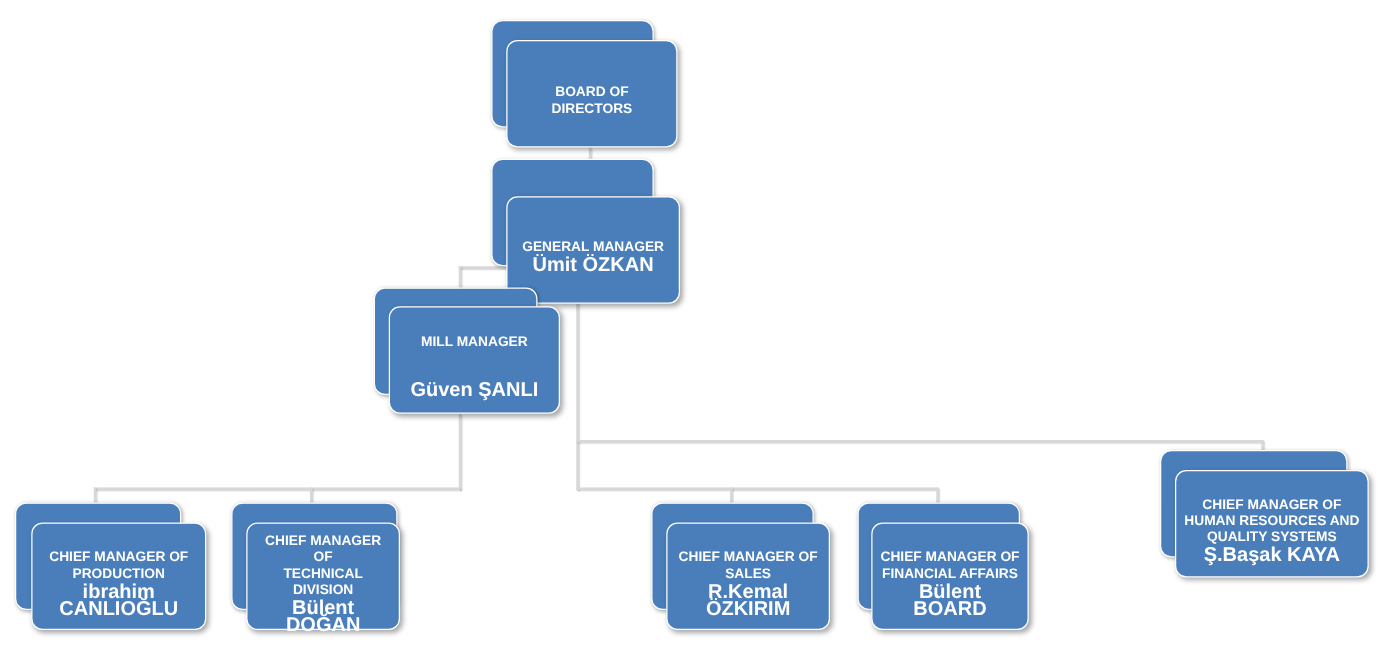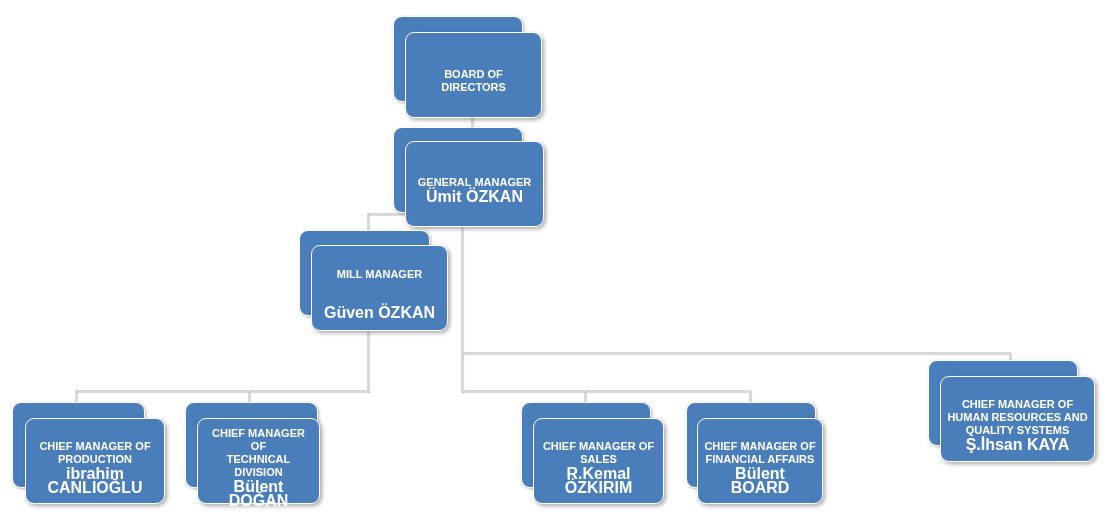--- a/index.html
+++ b/index.html
@@ -91,30 +91,30 @@
   <div id="node-layer">
       <div class="node" style="left: 0px; top: 0px;">
         <div class="card-back" style="left: 393px; top: 16px; width: 130px; height: 86px;"></div>
         <div class="card-front" style="left: 405px; top: 32px; width: 137px; height: 86px;">
           <div class="title">BOARD OF
 DIRECTORS</div>
         </div>
       </div>
       <div class="node" style="left: 0px; top: 0px;">
         <div class="card-back" style="left: 393px; top: 127px; width: 130px; height: 86px;"></div>
-        <div class="card-front" style="left: 405px; top: 141px; width: 139px; height: 86px;">
+        <div class="card-front" style="left: 405px; top: 157px; width: 139px; height: 86px;">
           <div class="title">GENERAL MANAGER</div>
           <div class="person">Ümit ÖZKAN</div>
         </div>
       </div>
       <div class="node" style="left: 0px; top: 0px;">
         <div class="card-back" style="left: 299px; top: 230px; width: 131px; height: 86px;"></div>
         <div class="card-front" style="left: 311px; top: 245px; width: 137px; height: 86px; gap: 24px;">
           <div class="title">MILL MANAGER</div>
-          <div class="person">Güven ÖZKAN</div>
+          <div class="person">Güven ŞANLI</div>
         </div>
       </div>
       <div class="node" style="left: 0px; top: 0px;">
         <div class="card-back" style="left: 12px; top: 402px; width: 133px; height: 86px;"></div>
         <div class="card-front" style="left: 25px; top: 418px; width: 140px; height: 86px;">
           <div class="title">CHIEF MANAGER OF
 PRODUCTION</div>
           <div class="person">ibrahim CANLIOĞLU</div>
         </div>
       </div>
@@ -141,17 +141,17 @@
 FINANCIAL AFFAIRS</div>
           <div class="person">Bülent BOARD</div>
         </div>
       </div>
       <div class="node" style="left: 0px; top: 0px;">
         <div class="card-back" style="left: 928px; top: 360px; width: 150px; height: 86px;"></div>
         <div class="card-front" style="left: 940px; top: 376px; width: 155px; height: 86px;">
           <div class="title">CHIEF MANAGER OF
 HUMAN RESOURCES AND
 QUALITY SYSTEMS</div>
-          <div class="person">Ş.İhsan KAYA</div>
+          <div class="person">Ş.Başak KAYA</div>
         </div>
       </div>
     </div>
 </div>
 
 </body></html>

